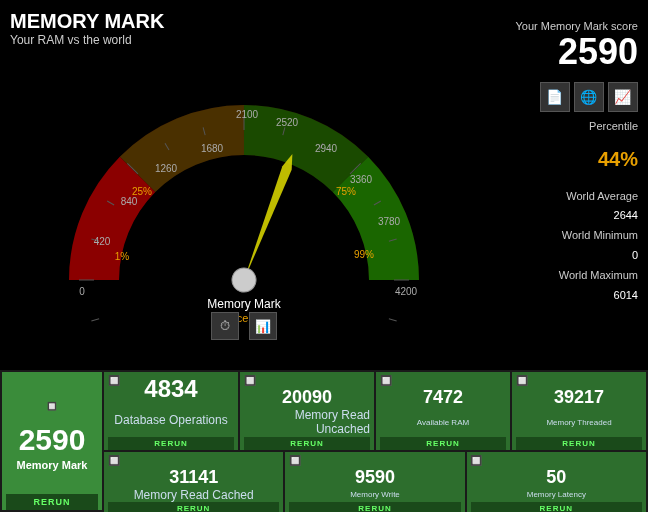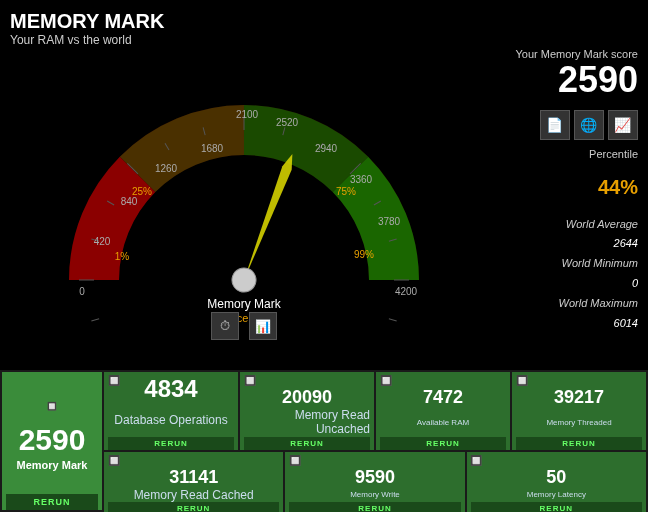--- a/index.html
+++ b/index.html
@@ -56,21 +56,20 @@
       margin-top: 30px;
       position: relative;
       width: 380px;
       height: 300px;
     }
 
     
     .score-section {
       text-align: right;
       margin-bottom: 10px;
-      margin-top: 28px;
     }
 
     .score-label {
       font-size: 11px;
       color: #ccc;
     }
 
     .score-value {
       font-size: 36px;
       font-weight: bold;
@@ -89,21 +88,20 @@
       color: #e8a000;
       margin-top: 16px;
     }
 
     .stats-block {
       text-align: right;
       margin-top: 10px;
       font-size: 11px;
       color: #ccc;
       line-height: 1.8;
-      font-style: italic;
     }
 
     .stats-block .val {
       color: #fff;
     }
 
     .icon-btn {
       background: #333;
       border: 1px solid #555;
       color: #fff;

